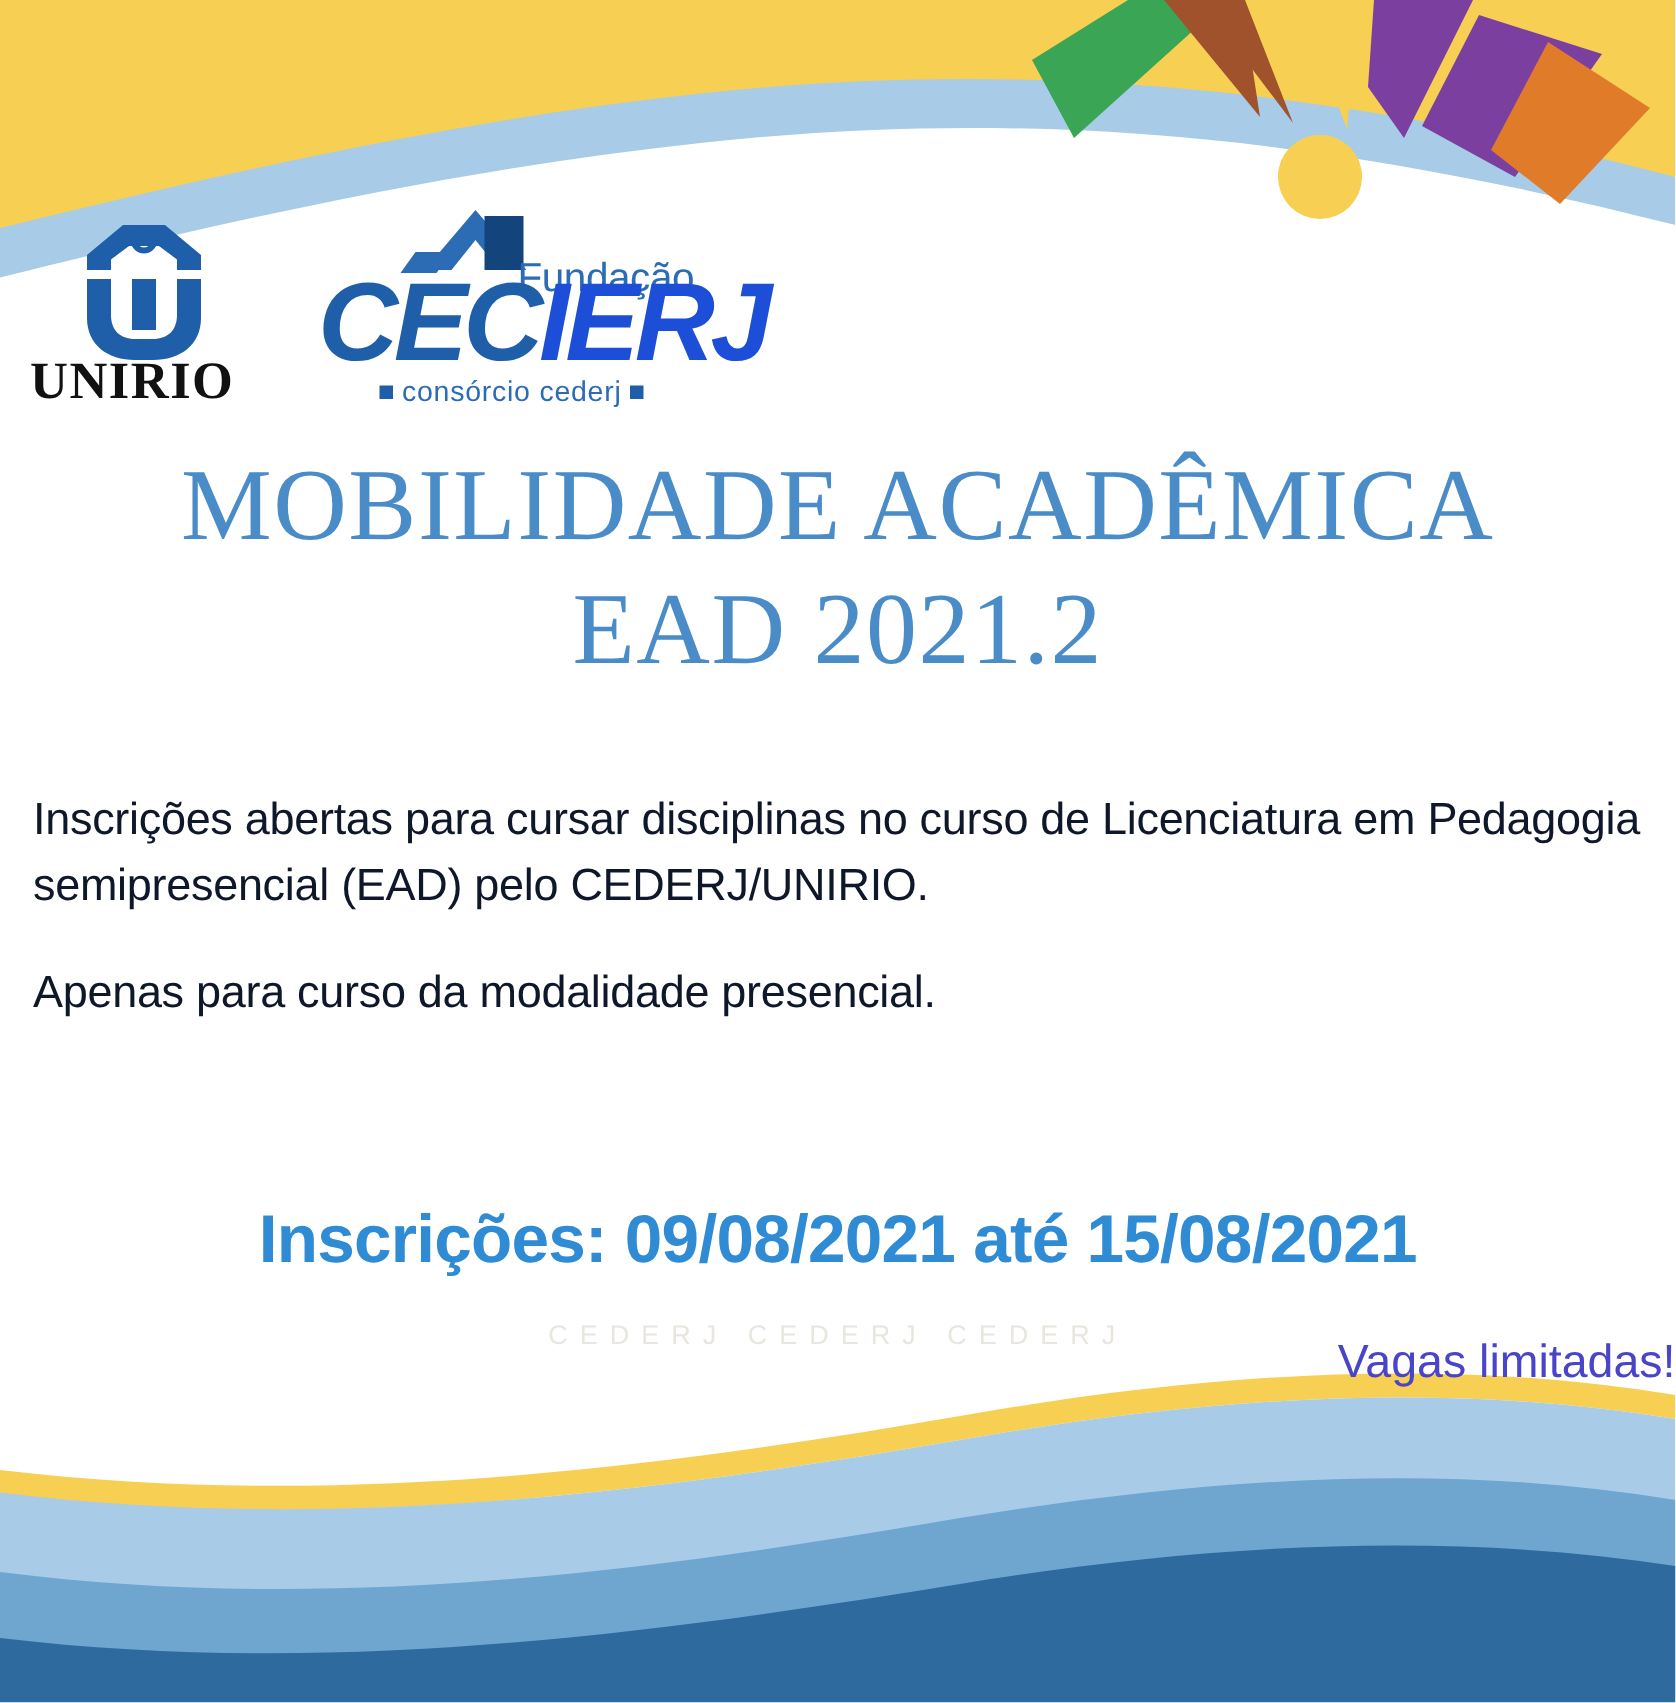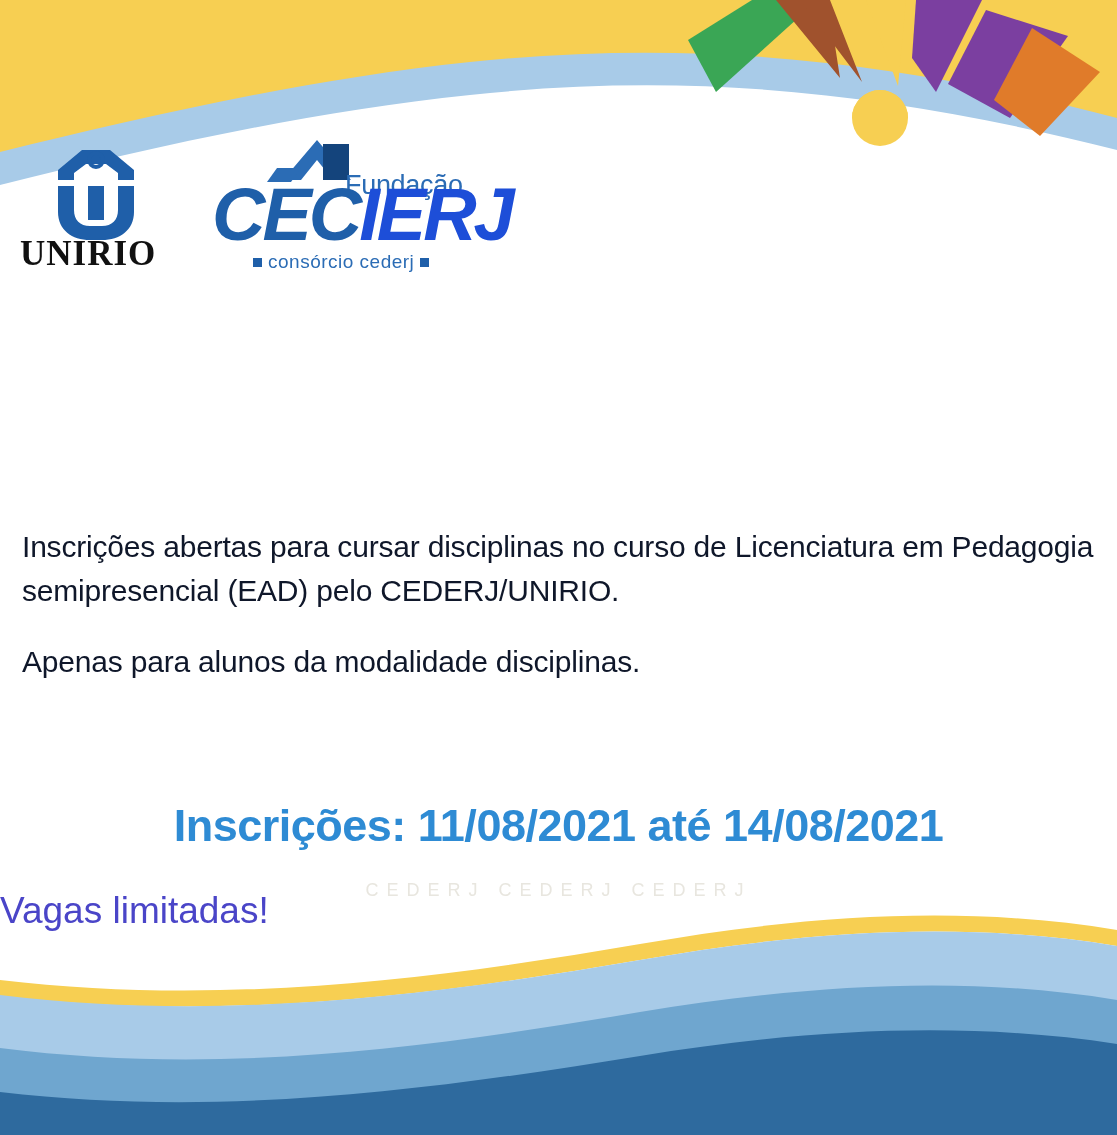--- a/index.html
+++ b/index.html
@@ -161,23 +161,23 @@
     font-weight: bold;
     font-size: 45px;
     color: #2e8bd4;
     letter-spacing: -0.5px;
   }
   .vagas-line {
     position: absolute;
     left: 0;
     top: 890px;
     width: 1117px;
-    text-align: left;
-    font-family: "Liberation Sans", sans-serif;
-    font-size: 37px;
+    text-align: right;
+    font-family: "Liberation Sans", sans-serif;
+    font-size: 31px;
     color: #4a45c8;
   }
   .watermark {
     position: absolute;
     left: 0;
     top: 880px;
     width: 1117px;
     text-align: center;
     font-family: "Liberation Sans", sans-serif;
     font-size: 18px;
@@ -239,25 +239,29 @@
         <path d="M78,46 L112,6 L146,46 L128,46 L112,26 L96,46 Z" fill="#2b6cb5"></path>
         <path d="M118,10 L144,10 L144,46 L118,46 Z" fill="#14447c"></path>
         <path d="M72,34 L96,34 L86,48 L62,48 Z" fill="#2b6cb5"></path>
       </svg>
       <div class="cederj-fundacao">Fundação</div>
       <div class="cederj-word"><span>CEC</span><span class="dark">IERJ</span></div>
       <div class="cederj-sub"><span class="sq"></span><span>consórcio cederj</span><span class="sq sq2"></span></div>
     </div>
   </div>
 
+  <div class="title-block">
+    <div class="title-line1">MOBILIDADE ACADÊMICA</div>
+    <div class="title-line2">EAD 2021.2</div>
+  </div>
 
   <div class="body-block">
     <p class="para">Inscrições abertas para cursar disciplinas no curso de Licenciatura em Pedagogia semipresencial (EAD) pelo CEDERJ/UNIRIO.</p>
-    <p class="para tight">Apenas para alunos da modalidade disciplinas.</p>
+    <p class="para tight">Apenas para curso da modalidade presencial.</p>
   </div>
 
   <div class="watermark">CEDERJ  CEDERJ  CEDERJ</div>
 
-  <div class="insc-line">Inscrições: 11/08/2021 até 14/08/2021</div>
+  <div class="insc-line">Inscrições: 09/08/2021 até 15/08/2021</div>
 
   <div class="vagas-line">Vagas limitadas!</div>
 
 </div>
 
 </body></html>

